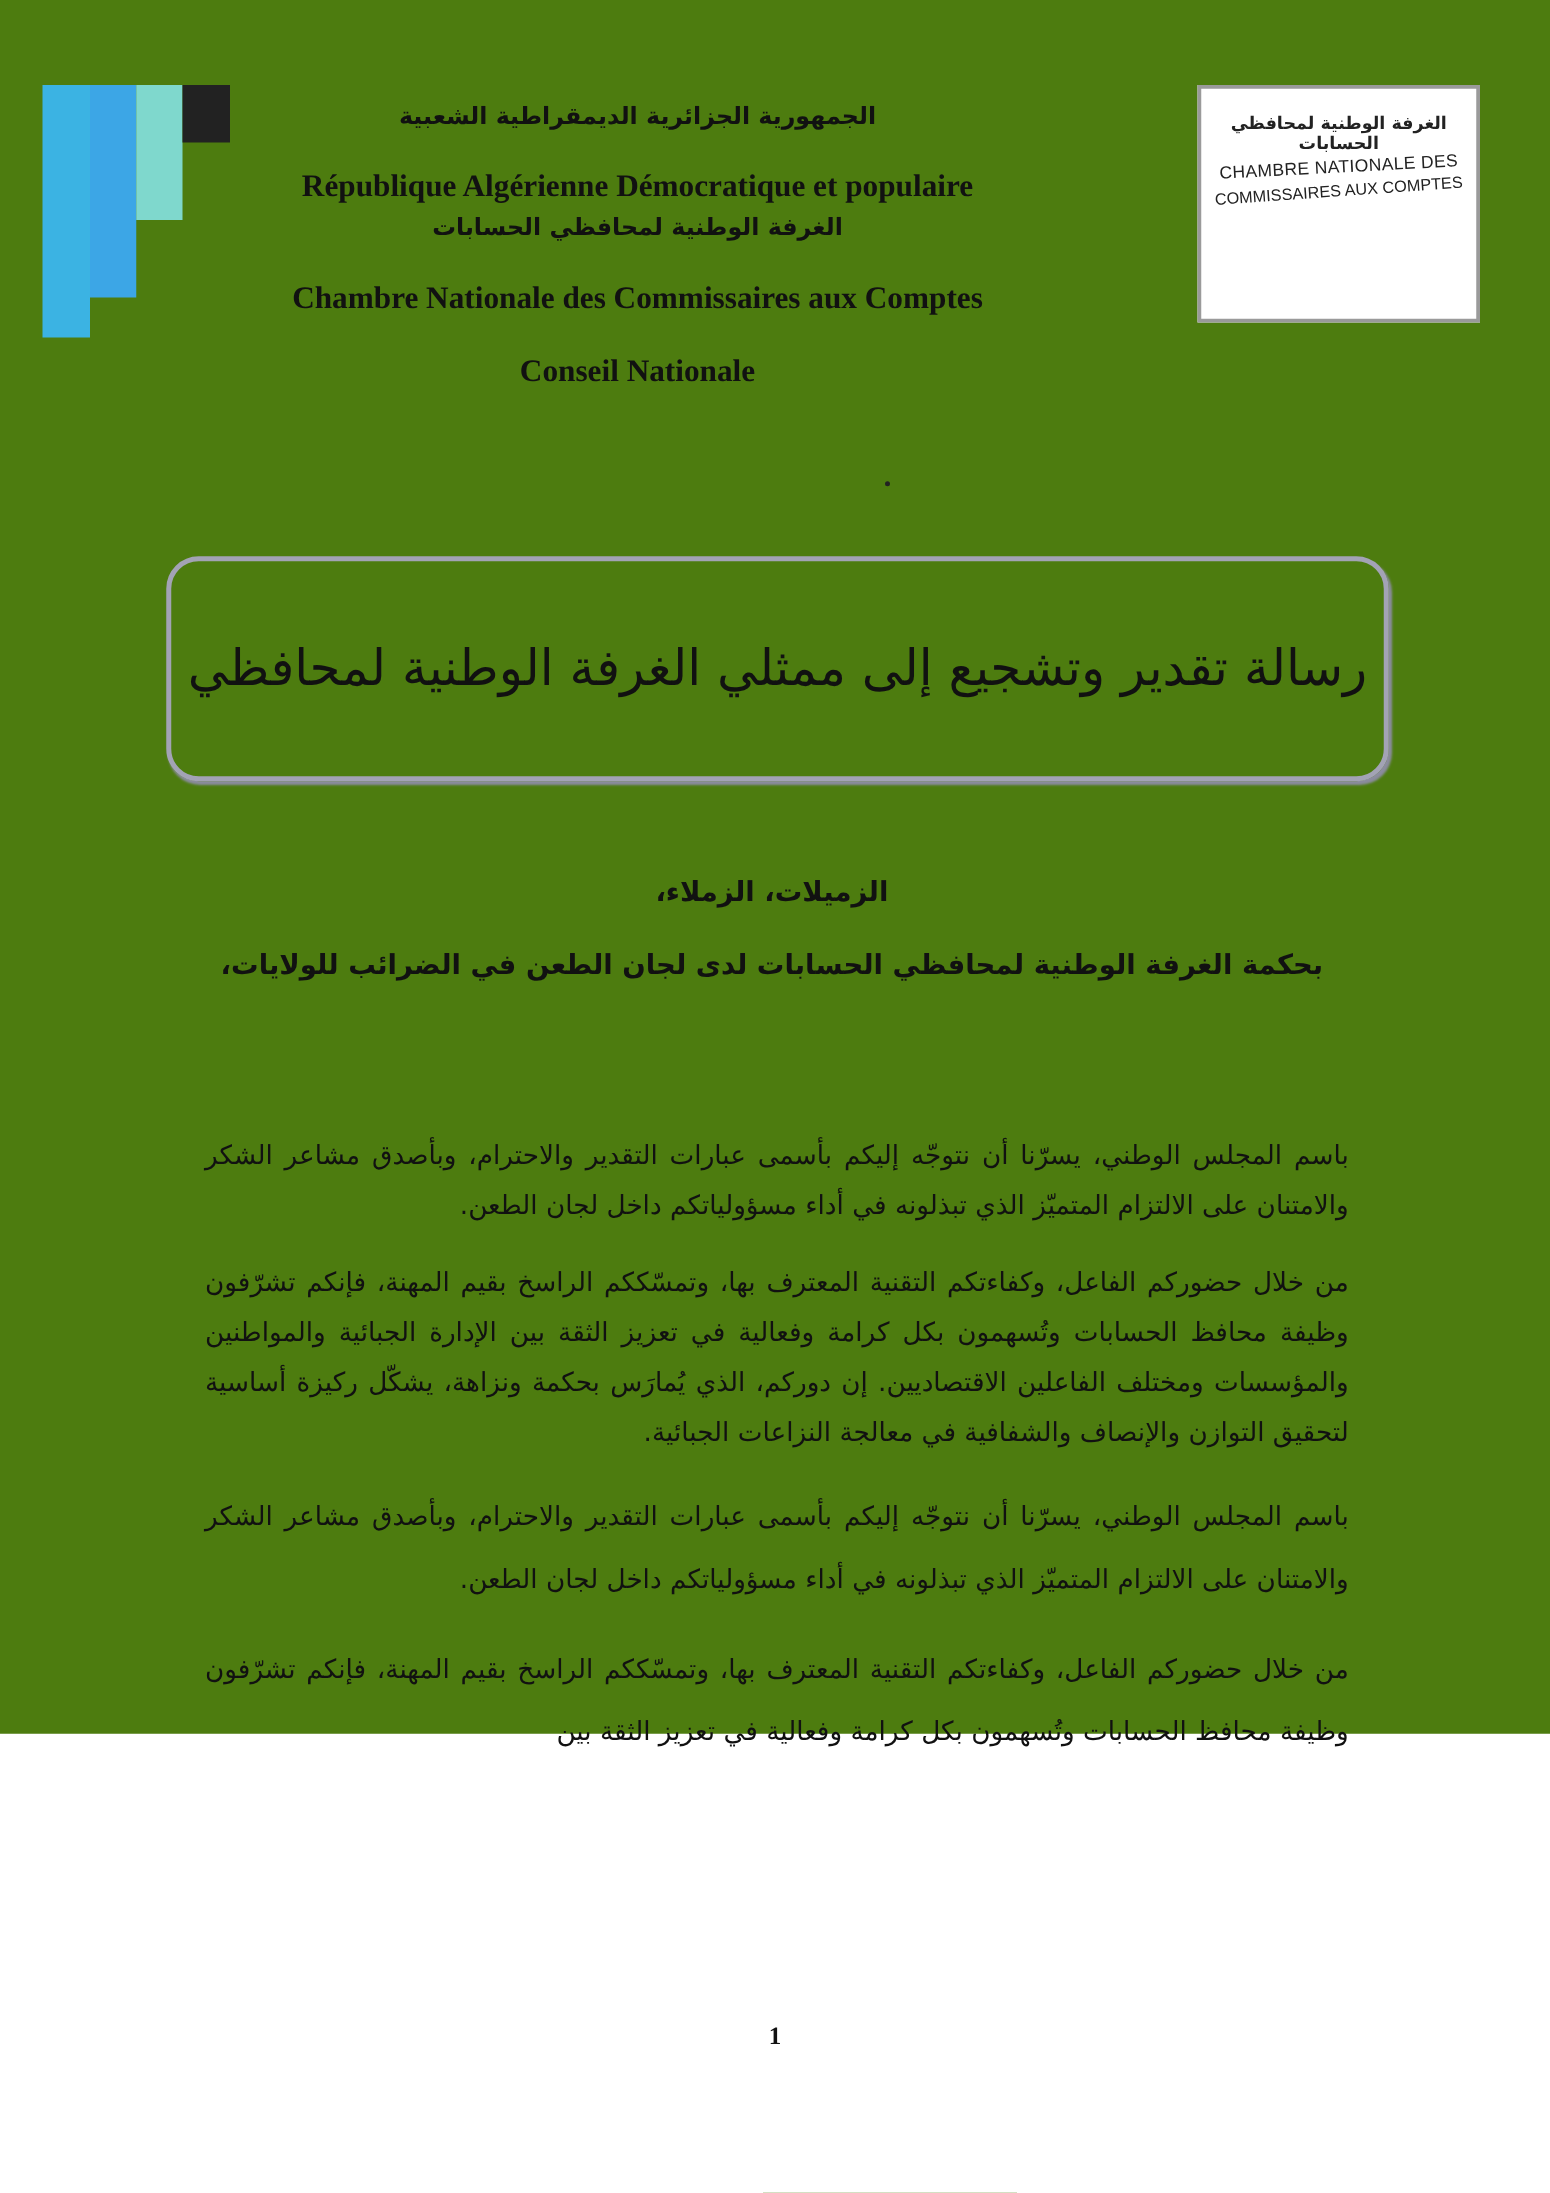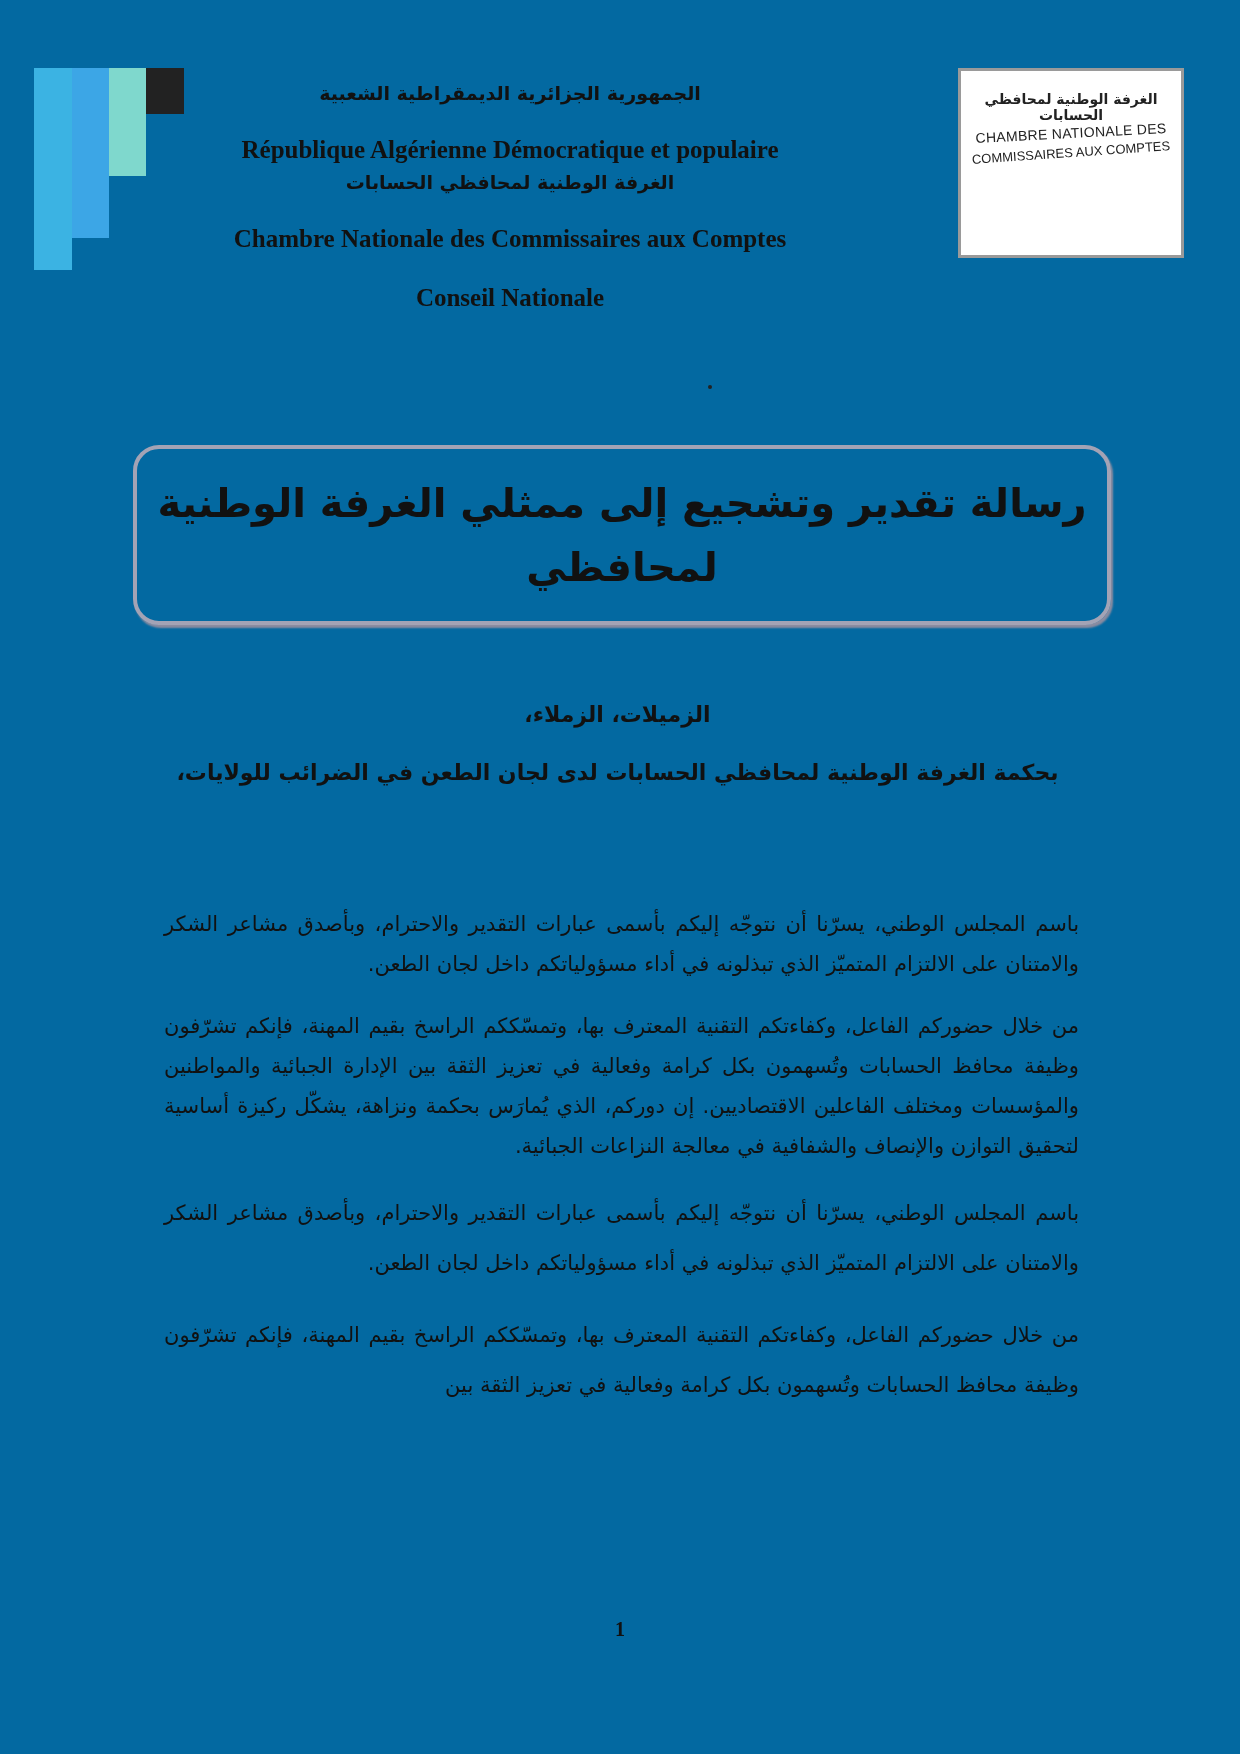--- a/index.html
+++ b/index.html
@@ -1,17 +1,17 @@
 <!DOCTYPE html>
 <html><head>
   <meta charset="utf-8">
   <style>
     html, body { margin: 0; padding: 0; background: #ffffff; }
     body { width: 1240px; height: 1754px; position: relative; overflow: hidden; color: #111; }
-    .page { position: absolute; left: 0; top: 0; width: 1240px; height: 1754px; background: #0369a1; }
+    .page { position: absolute; left: 0; top: 0; width: 1240px; height: 1387px; background: #4d7c0f; }
 
     
     .deco { position: absolute; }
     .deco-1 { left: 34px; top: 68px; width: 38px; height: 202px; background: #3bb3e3; }
     .deco-2 { left: 72px; top: 68px; width: 37px; height: 170px; background: #3ca6e6; }
     .deco-3 { left: 109px; top: 68px; width: 37px; height: 108px; background: #7fd8cd; }
     .deco-4 { left: 146px; top: 68px; width: 38px; height: 46px; background: #222; }
 
     
     .header { position: absolute; left: 210px; top: 78px; width: 600px; text-align: center; }
@@ -24,21 +24,21 @@
     .logo .l-top { font-family: "Liberation Sans", sans-serif; font-size: 14px; color: #222; margin-top: 2px; letter-spacing: 0.3px; transform: rotate(-3deg); }
     .logo .l-cncc { font-family: "Liberation Serif", serif; font-size: 64px; line-height: 62px; font-weight: bold; letter-spacing: 1px; }
     .logo .c-green { color: #2f9e4f; }
     .logo .c-red { color: #e15561; font-weight: normal; }
     .logo .l-bottom { font-family: "Liberation Sans", sans-serif; font-size: 13px; color: #222; transform: rotate(-4deg); margin-top: 4px; }
 
     .speck { position: absolute; left: 708px; top: 385px; width: 4px; height: 4px; background: #222; border-radius: 50%; }
 
     
     .title-box { position: absolute; left: 133px; top: 445px; width: 978px; height: 180px; border: 4px solid #a3a3b5; border-radius: 26px; box-sizing: border-box; box-shadow: 2px 3px 2px #8c8ca0; display: flex; align-items: center; justify-content: center; }
-    .title-box .title { font-family: "DejaVu Sans", sans-serif; font-weight: bold; font-size: 40px; line-height: 64px; text-align: center; direction: rtl; color: #111; }
+    .title-box .title { font-family: "DejaVu Sans", sans-serif; font-weight: normal; font-size: 40px; line-height: 64px; text-align: center; direction: rtl; color: #111; }
 
     
     .salutation { position: absolute; left: 140px; top: 700px; width: 955px; direction: rtl; text-align: right; font-family: "DejaVu Sans", sans-serif; font-weight: bold; font-size: 22px; }
     .salutation p { margin: 0 0 28px 0; line-height: 30px; text-align: center; }
 
     
     .body { position: absolute; left: 148px; top: 888px; width: 947px; direction: rtl; text-align: justify; font-family: "DejaVu Sans", sans-serif; font-size: 21px; color: #111; }
     .body p { margin: 16px; line-height: 40px; text-align-last: right; }
     .body .p1 { }
     .body .p2 { margin-top: 22px; }

